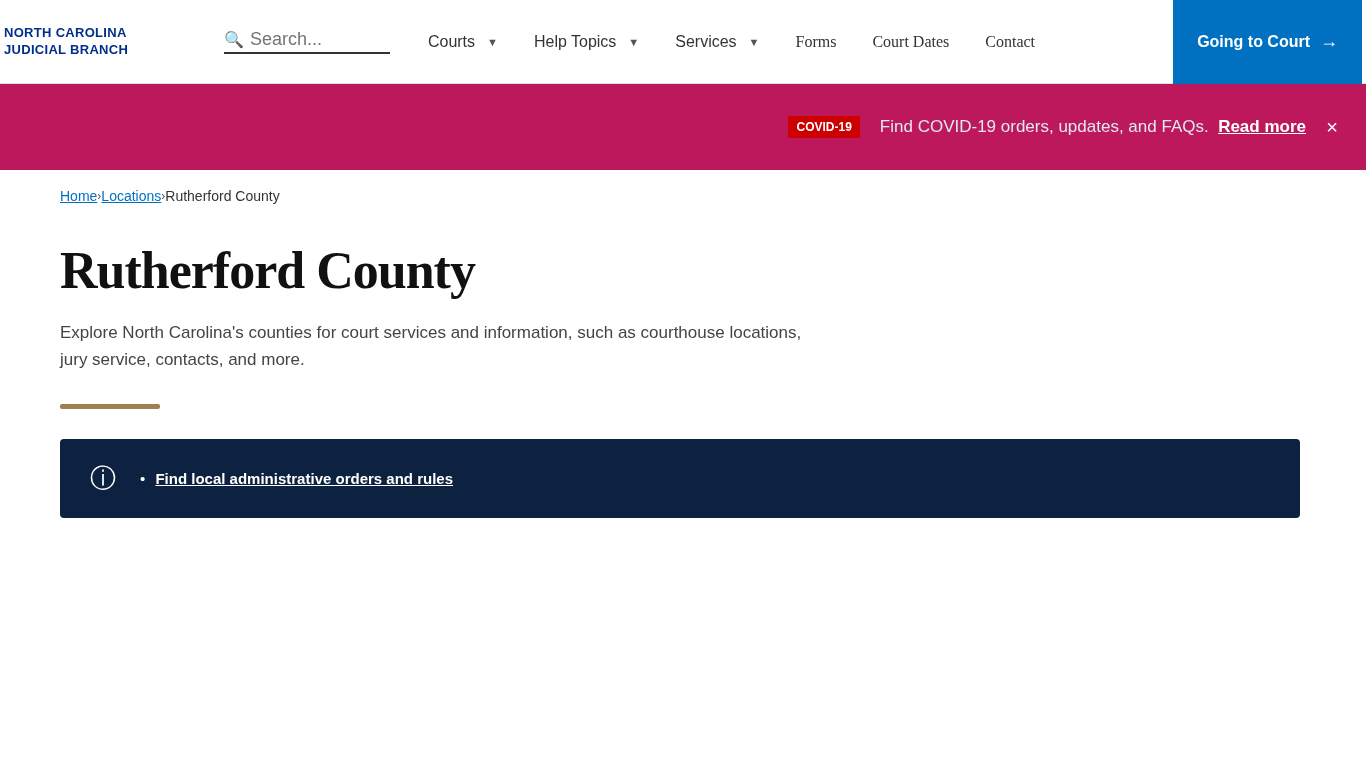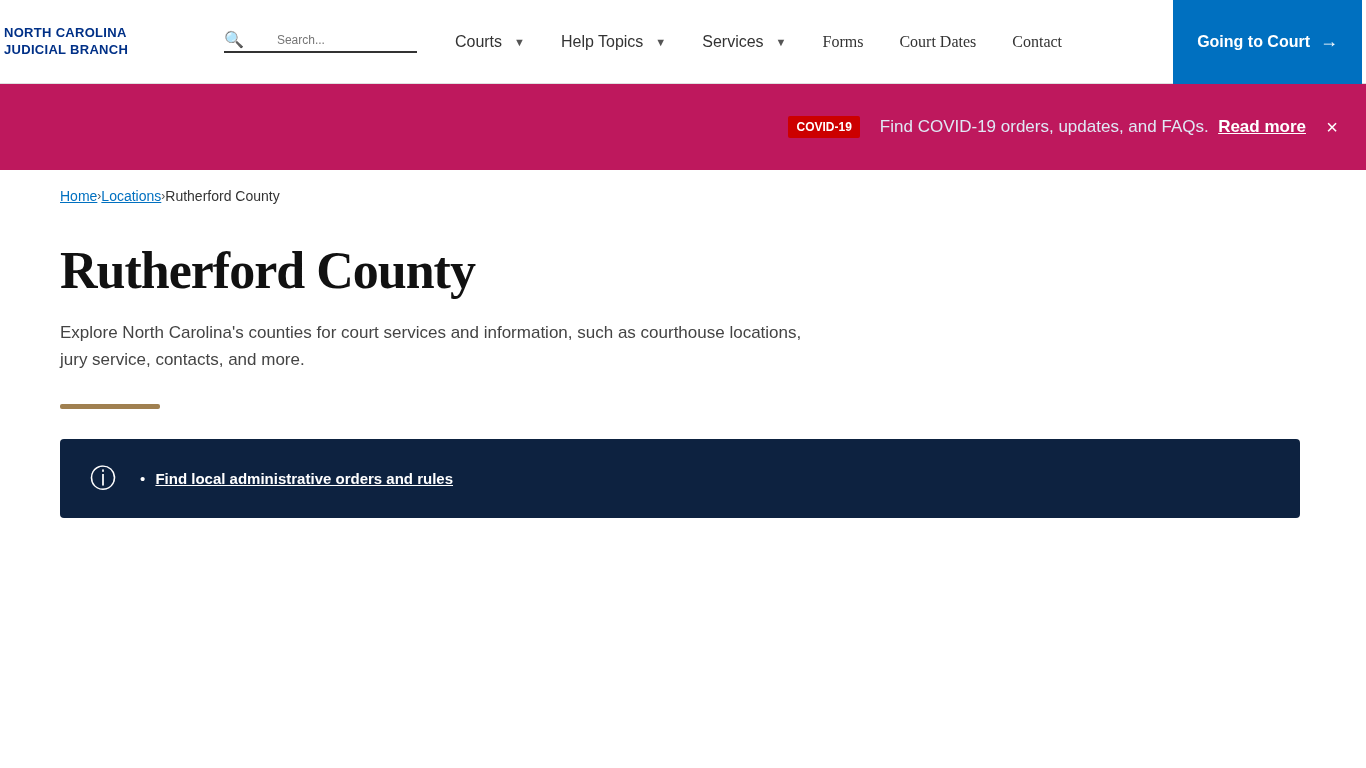--- a/index.html
+++ b/index.html
@@ -37,25 +37,24 @@
       min-width: 160px;
     }
     .search-icon {
       color: #555;
       margin-right: 6px;
       font-size: 16px;
     }
     .search-input {
       border: none;
       outline: none;
-      font-size: 12px;
+      font-size: 18px;
       color: #555;
       width: 140px;
       background: transparent;
-      margin-left: 27px;
     }
     .nav {
       display: flex;
       align-items: center;
       gap: 0;
       flex: 1;
     }
     .nav-item {
       display: flex;
       align-items: center;

